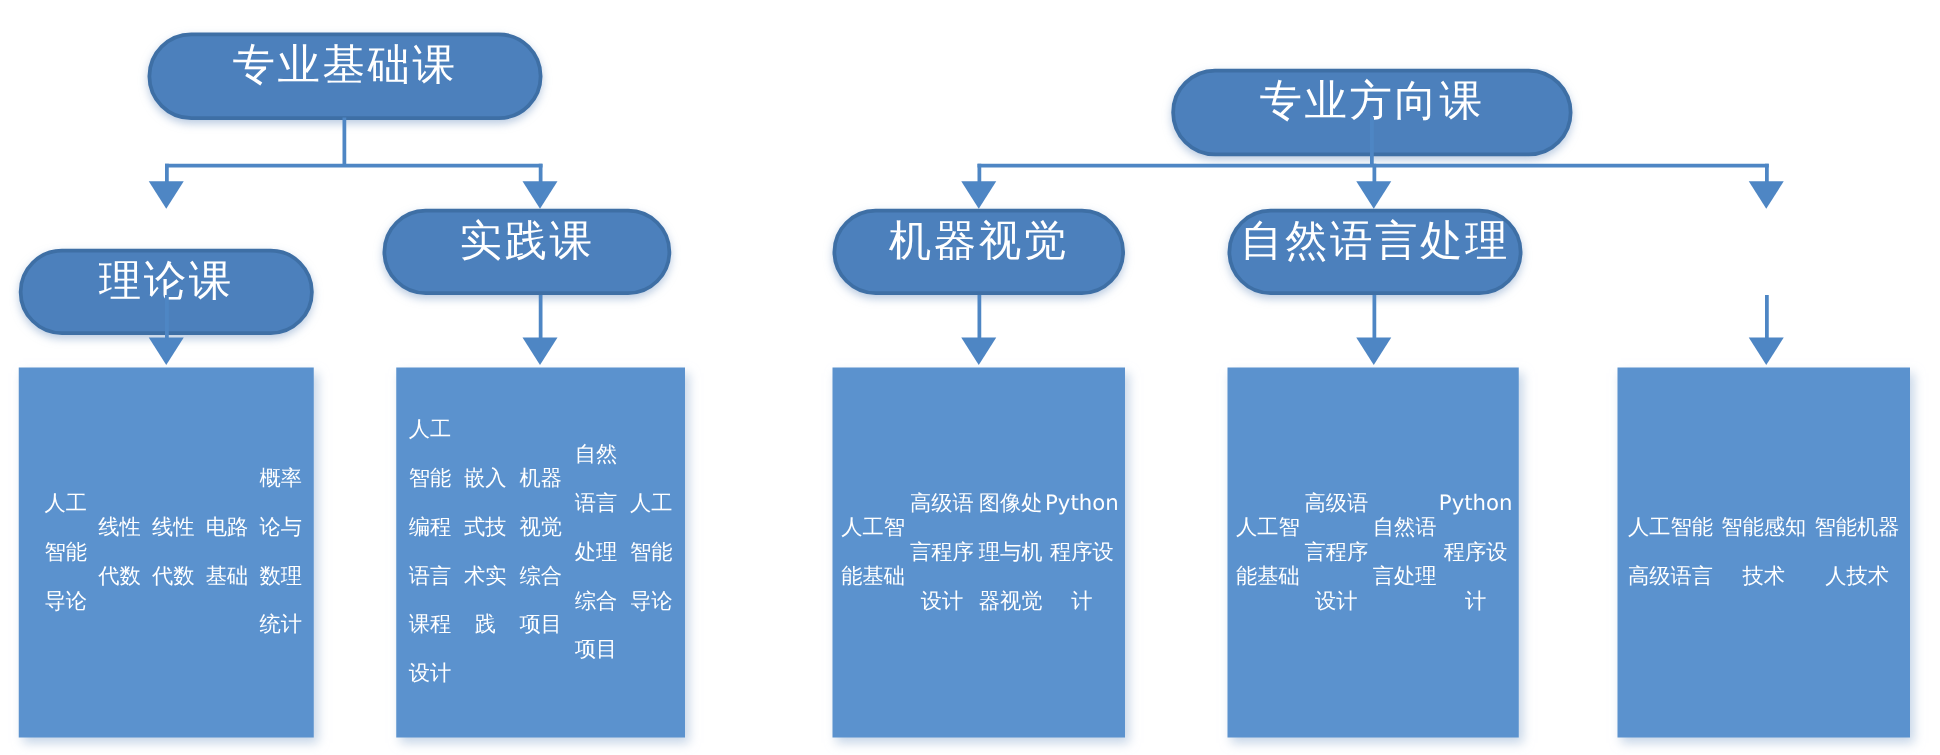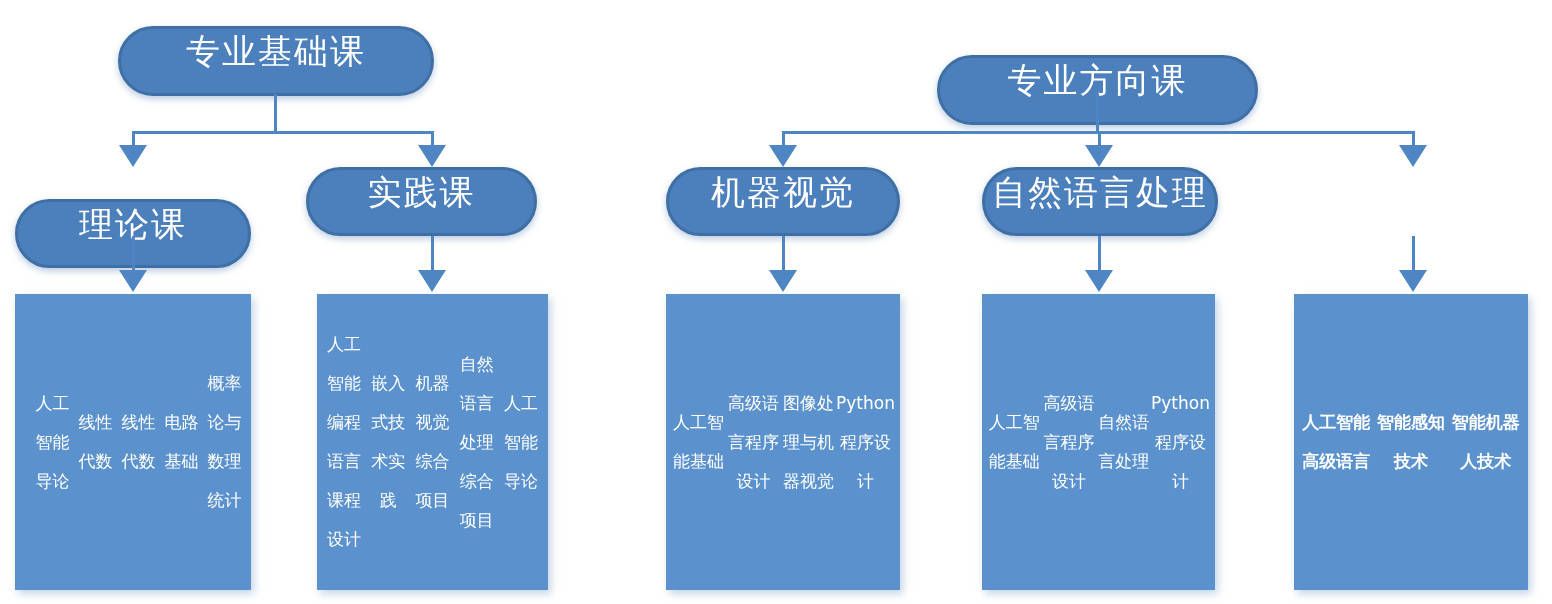--- a/index.html
+++ b/index.html
@@ -141,19 +141,19 @@
     <div class="course-line">高级语言程序设计</div>
     <div class="course-line">图像处理与机器视觉</div>
     <div class="course-line">Python程序设计</div>
   </div>
   <div class="course-box" style="left:982px; top:294px; width:233px; height:296px;">
     <div class="course-line">人工智能基础</div>
     <div class="course-line">高级语言程序设计</div>
     <div class="course-line">自然语言处理</div>
     <div class="course-line">Python程序设计</div>
   </div>
-  <div class="course-box" style="left:1294px; top:294px; width:234px; height:296px;font-weight:bold;">
+  <div class="course-box" style="left:1294px; top:294px; width:234px; height:296px;">
     <div class="course-line">人工智能高级语言</div>
     <div class="course-line">智能感知技术</div>
     <div class="course-line">智能机器人技术</div>
   </div>
 
 </div>
 
 </body></html>

